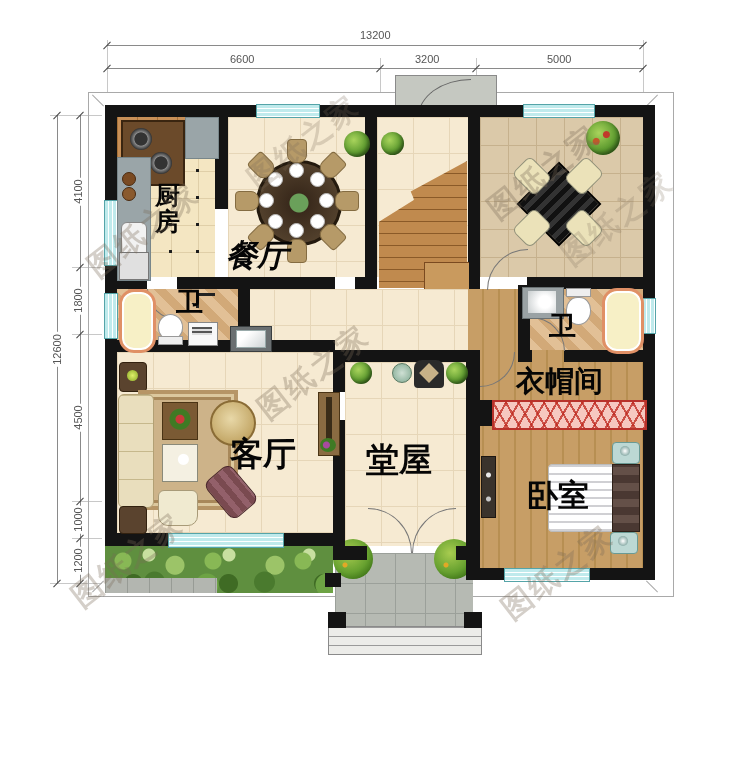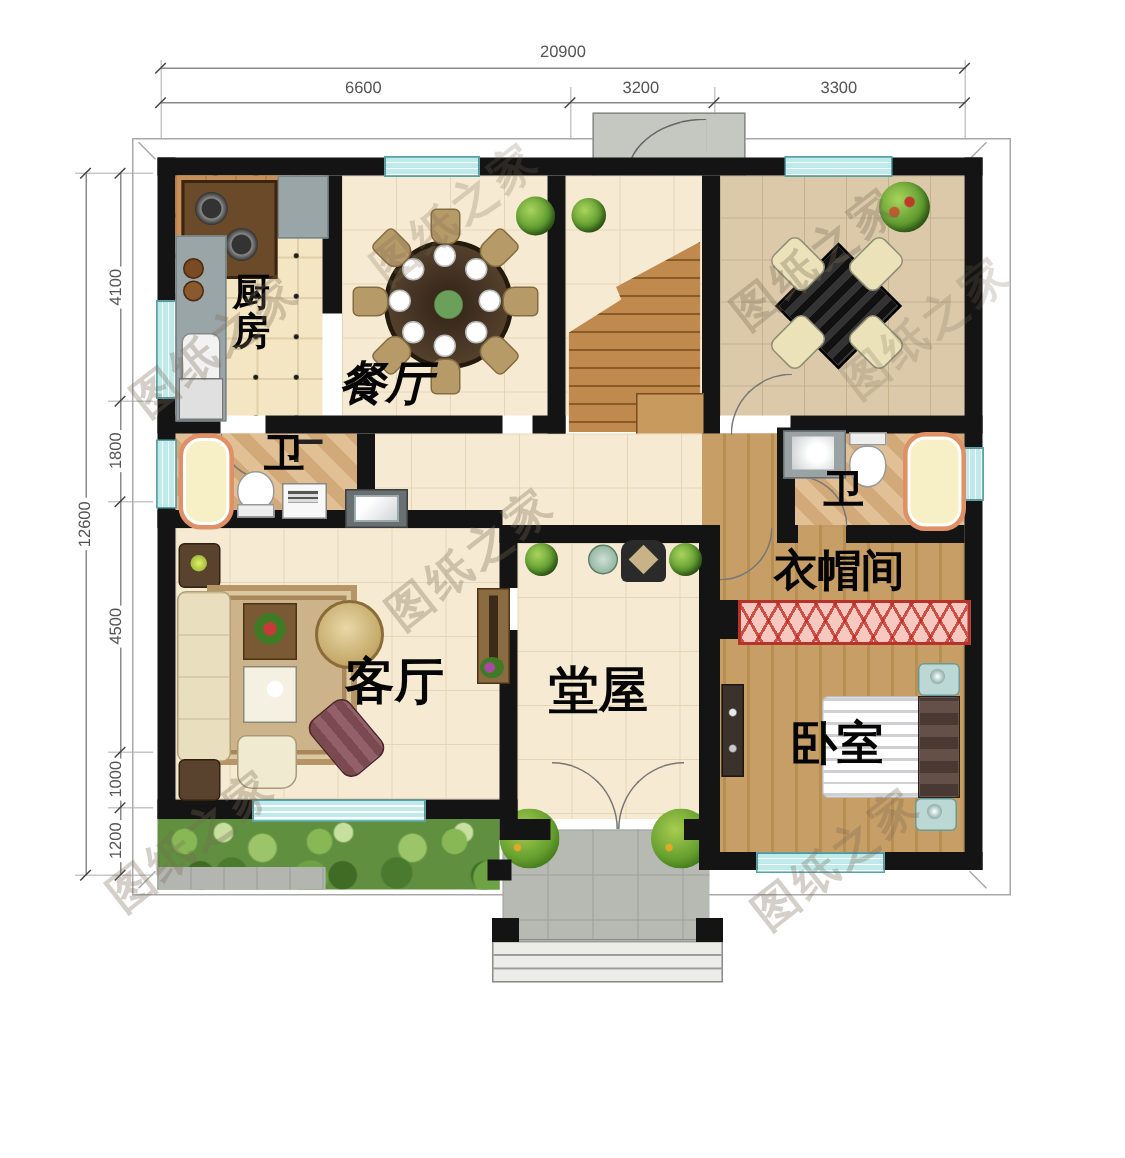--- a/index.html
+++ b/index.html
@@ -42,29 +42,29 @@
 <div id="canvas">
 
   <div>
     <div class="ext" style="left:107px;top:40px;width:1px;height:52px;"></div>
     <div class="ext" style="left:380px;top:58px;width:1px;height:34px;"></div>
     <div class="ext" style="left:476px;top:58px;width:1px;height:34px;"></div>
     <div class="ext" style="left:643px;top:40px;width:1px;height:52px;"></div>
     <div class="dline" style="left:107px;top:45px;width:537px;height:1px;"></div>
     <div class="tick" style="left:102px;top:45px;"></div>
       <div class="tick" style="left:638px;top:45px;"></div>
-    <div class="dim" style="left:358px;top:30px;">20900</div>
+    <div class="dim" style="left:358px;top:30px;">13200</div>
     <div class="dline" style="left:107px;top:68px;width:537px;height:1px;"></div>
     <div class="tick" style="left:102px;top:68px;"></div>
       <div class="tick" style="left:375px;top:68px;"></div>
     <div class="tick" style="left:471px;top:68px;"></div>
       <div class="tick" style="left:638px;top:68px;"></div>
     <div class="dim" style="left:228px;top:54px;">6600</div>
     <div class="dim" style="left:413px;top:54px;">3200</div>
-    <div class="dim" style="left:545px;top:54px;">3300</div>
+    <div class="dim" style="left:545px;top:54px;">5000</div>
   </div>
 
   <div>
     <div class="ext" style="left:50px;top:115px;width:52px;height:1px;"></div>
     <div class="ext" style="left:72px;top:267px;width:30px;height:1px;"></div>
     <div class="ext" style="left:72px;top:334px;width:30px;height:1px;"></div>
     <div class="ext" style="left:72px;top:501px;width:30px;height:1px;"></div>
     <div class="ext" style="left:72px;top:538px;width:30px;height:1px;"></div>
     <div class="ext" style="left:50px;top:583px;width:52px;height:1px;"></div>
     <div class="dline" style="left:57px;top:115px;width:1px;height:468px;"></div>

